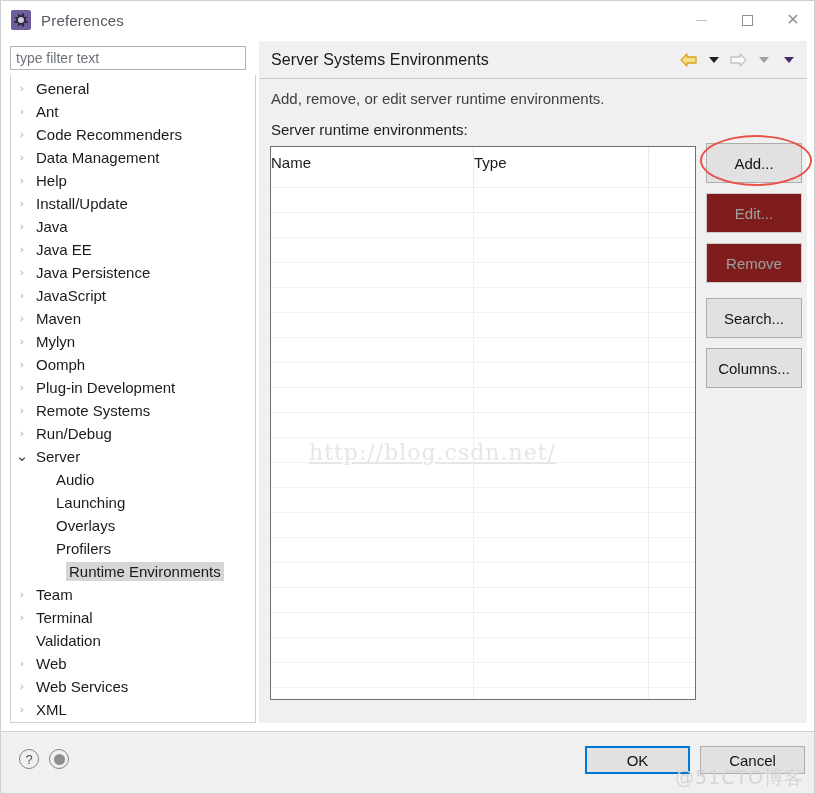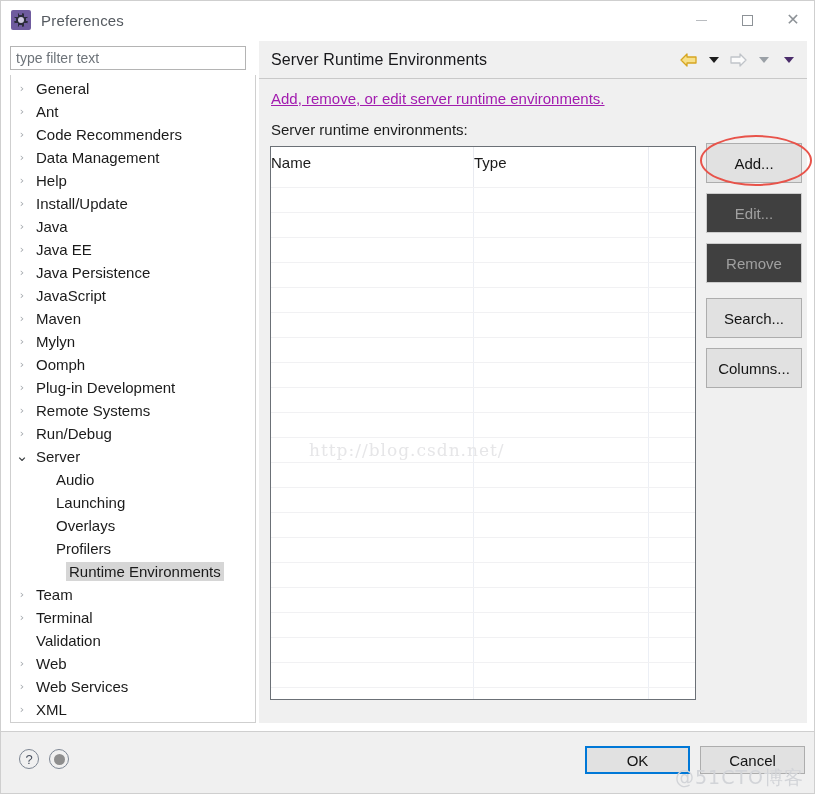--- a/index.html
+++ b/index.html
@@ -187,22 +187,21 @@
     border-left: 5px solid transparent;
     border-right: 5px solid transparent;
     border-top: 6px solid #1d1d1d;
   }
   .caret-dn.gray { border-top-color: #9aa0a6; }
   .caret-dn.purple { border-top-color: #4b2d6b; }
 
   .pane-desc {
     margin: 11px 0 0 12px;
     font-size: 15px;
-    color: #a21caf;
-    text-decoration: underline;
+    color: #404040;
   }
   .pane-sublabel {
     margin: 14px 0 0 12px;
     font-size: 15px;
     color: #1b1b1b;
   }
 
   
   .table-wrap {
     position: absolute;
@@ -241,25 +240,26 @@
     border-right: 1px solid #eceff5;
   }
   .td.c1 { width: 203px; }
   .td.c2 { width: 175px; }
   .td.c3 { width: 46px; border-right: none; }
 
   .watermark-url {
     position: absolute;
     left: 38px; top: 293px;
     font-family: "DejaVu Serif", serif;
-    font-size: 17px;
+    font-size: 22px;
     color: #e6e6e8;
     letter-spacing: 1px;
     user-select: none;
     pointer-events: none;
+    text-decoration: underline;
   }
 
   
   .side-buttons {
     position: absolute;
     left: 447px; top: 102px;
     width: 96px;
   }
   .sbtn {
     display: block;
@@ -270,21 +270,21 @@
     font-size: 15px;
     color: #141414;
     background: #e1e1e1;
     border: 1px solid #adadad;
     box-sizing: border-box;
     cursor: pointer;
     padding: 0;
   }
   .sbtn.disabled {
     color: #a0a0a0;
-    background: #404040;
+    background: #7f1d1d;
     border-color: #cccccc;
     cursor: default;
   }
   .sbtn.gap { margin-top: 15px; }
 
   .red-ellipse {
     position: absolute;
     left: 441px; top: 94px;
     width: 108px; height: 47px;
     border: 2px solid #e8534a;
@@ -501,21 +501,21 @@
         <div class="tree-row">
           <span class="twisty">›</span>
           <span class="tlabel">XML</span>
         </div>
       </div>
   </div>
 
   <div class="right-pane">
 
     <div class="pane-header">
-      <div class="pane-title">Server Runtime Environments</div>
+      <div class="pane-title">Server Systems Environments</div>
       <div class="nav-icons">
         <div class="icon-cell">
           <svg width="17" height="14" viewBox="0 0 17 14">
             <path d="M7 1 L1 7 L7 13 L7 10 L16 10 L16 4 L7 4 Z" fill="#f7e08a" stroke="#d6a520" stroke-width="1.3" stroke-linejoin="round"></path>
           </svg>
         </div>
         <div class="icon-cell">
           <div class="caret-dn"></div>
         </div>
         <div class="icon-cell">

